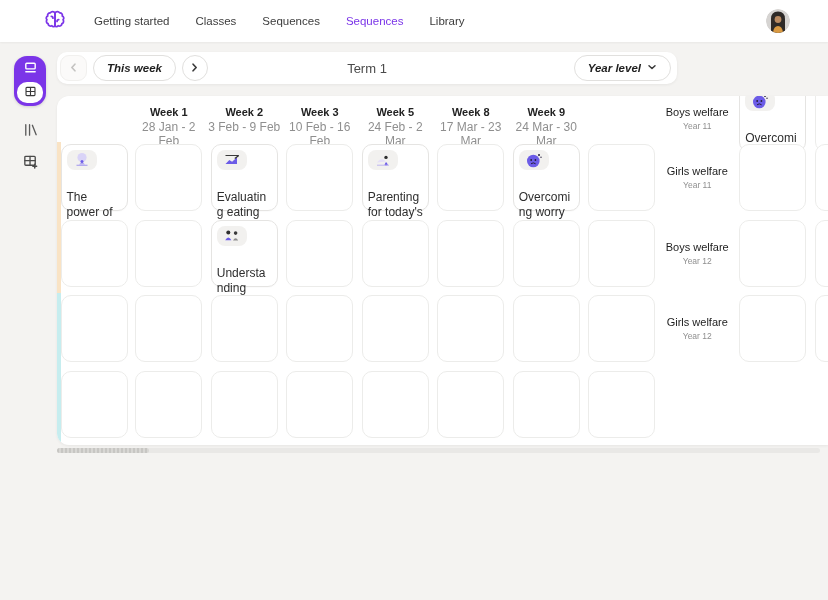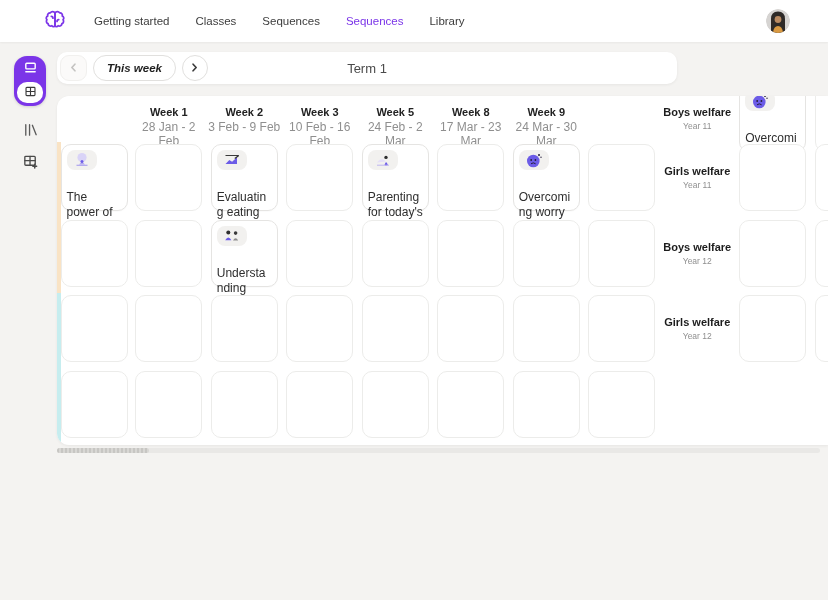--- a/index.html
+++ b/index.html
@@ -71,21 +71,21 @@
   }
   .grid{
     display:grid;
     grid-template-columns:74px repeat(10,75.5px);
     grid-template-rows:44px repeat(4,75.5px);
   }
   .week-head{ text-align:center; padding-top:10px; }
   .week-label{ font-size:11px; font-weight:700; color:#222; }
   .week-dates{ font-size:12px; color:#8f8f8f; margin-top:2px; }
   .row-label{ display:flex; flex-direction:column; align-items:center; justify-content:center; }
-  .row-name{ font-size:11px; font-weight:700; color:#1d1d1d; text-align:center; }
+  .row-name{ font-size:11px; font-weight:400; color:#1d1d1d; text-align:center; }
   .row-year{ font-size:8.5px; color:#8f8f8f; margin-top:3px; }
   .cell{ display:flex; align-items:center; justify-content:center; }
   .slot{
     width:67px; height:67px; border:1px solid #ececea; border-radius:10px; background:#fff;
   }
   .card{
     width:67px; height:67px; border:1px solid #e5e4e2; border-radius:10px; background:#fff;
     padding:5px; display:flex; flex-direction:column; cursor:pointer;
     box-shadow:0 1px 1px rgba(0,0,0,0.02);
   }
@@ -181,20 +181,28 @@
     </span>
   </div>
   <button class="pill" style="border:1px solid #e1e0de;">This week</button>
   <div class="circle-btn">
     <span>
       <svg viewBox="0 0 10 10" width="11" height="11" fill="none" stroke="currentColor" stroke-width="1.5" stroke-linecap="round" stroke-linejoin="round">
           <path d="M3.7 2 L6.5 5 L3.7 8"></path>
         </svg>
     </span>
   </div>
+  <div class="pill year-level">
+    <span>Year level</span>
+    <span>
+      <svg viewBox="0 0 10 10" width="10" height="10" fill="none" stroke="#3a3a3a" stroke-width="1.5" stroke-linecap="round" stroke-linejoin="round">
+          <path d="M2 3.7 L5 6.5 L8 3.7"></path>
+        </svg>
+    </span>
+  </div>
 </div>
 
 <div class="panel right">
   <div class="pill" style="margin-left:2px; padding:0 11px;">
     <span>2025</span>
     <span>
       <svg viewBox="0 0 10 10" width="10" height="10" fill="none" stroke="#3a3a3a" stroke-width="1.5" stroke-linecap="round" stroke-linejoin="round">
           <path d="M2 3.7 L5 6.5 L8 3.7"></path>
         </svg>
     </span>

